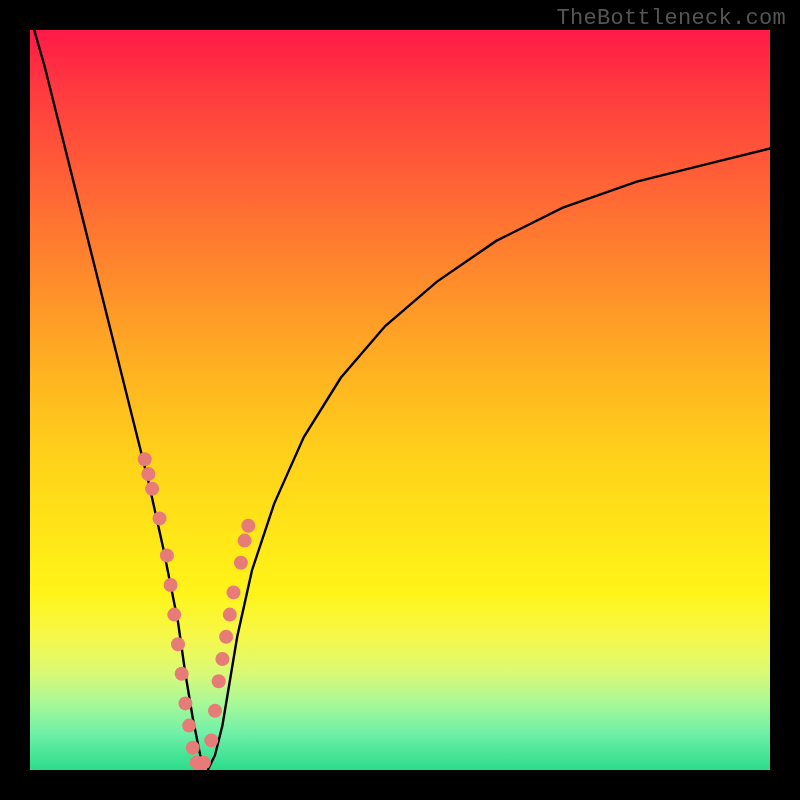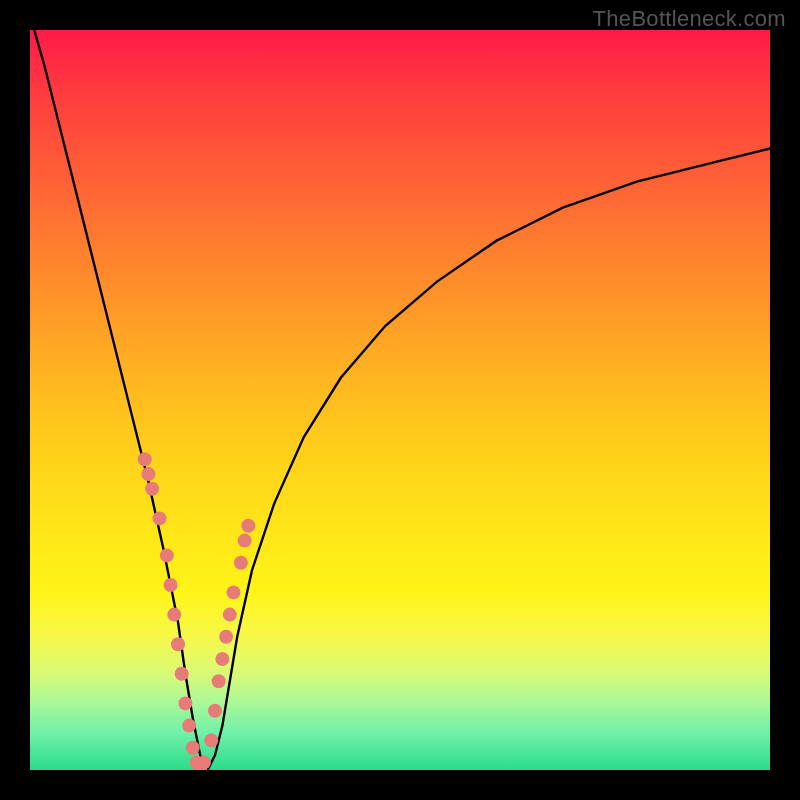--- a/index.html
+++ b/index.html
@@ -35,20 +35,21 @@
   }
   .watermark {
     position: absolute;
     top: 6px;
     right: 14px;
     color: #555;
     font-size: 22px;
     font-weight: 500;
     letter-spacing: 0.3px;
     z-index: 3;
+    font-family: Liberation Mono, monospace;
   }
   svg.curve {
     position: absolute;
     left: 30px;
     top: 30px;
     width: 740px;
     height: 740px;
     z-index: 2;
   }
 </style>

